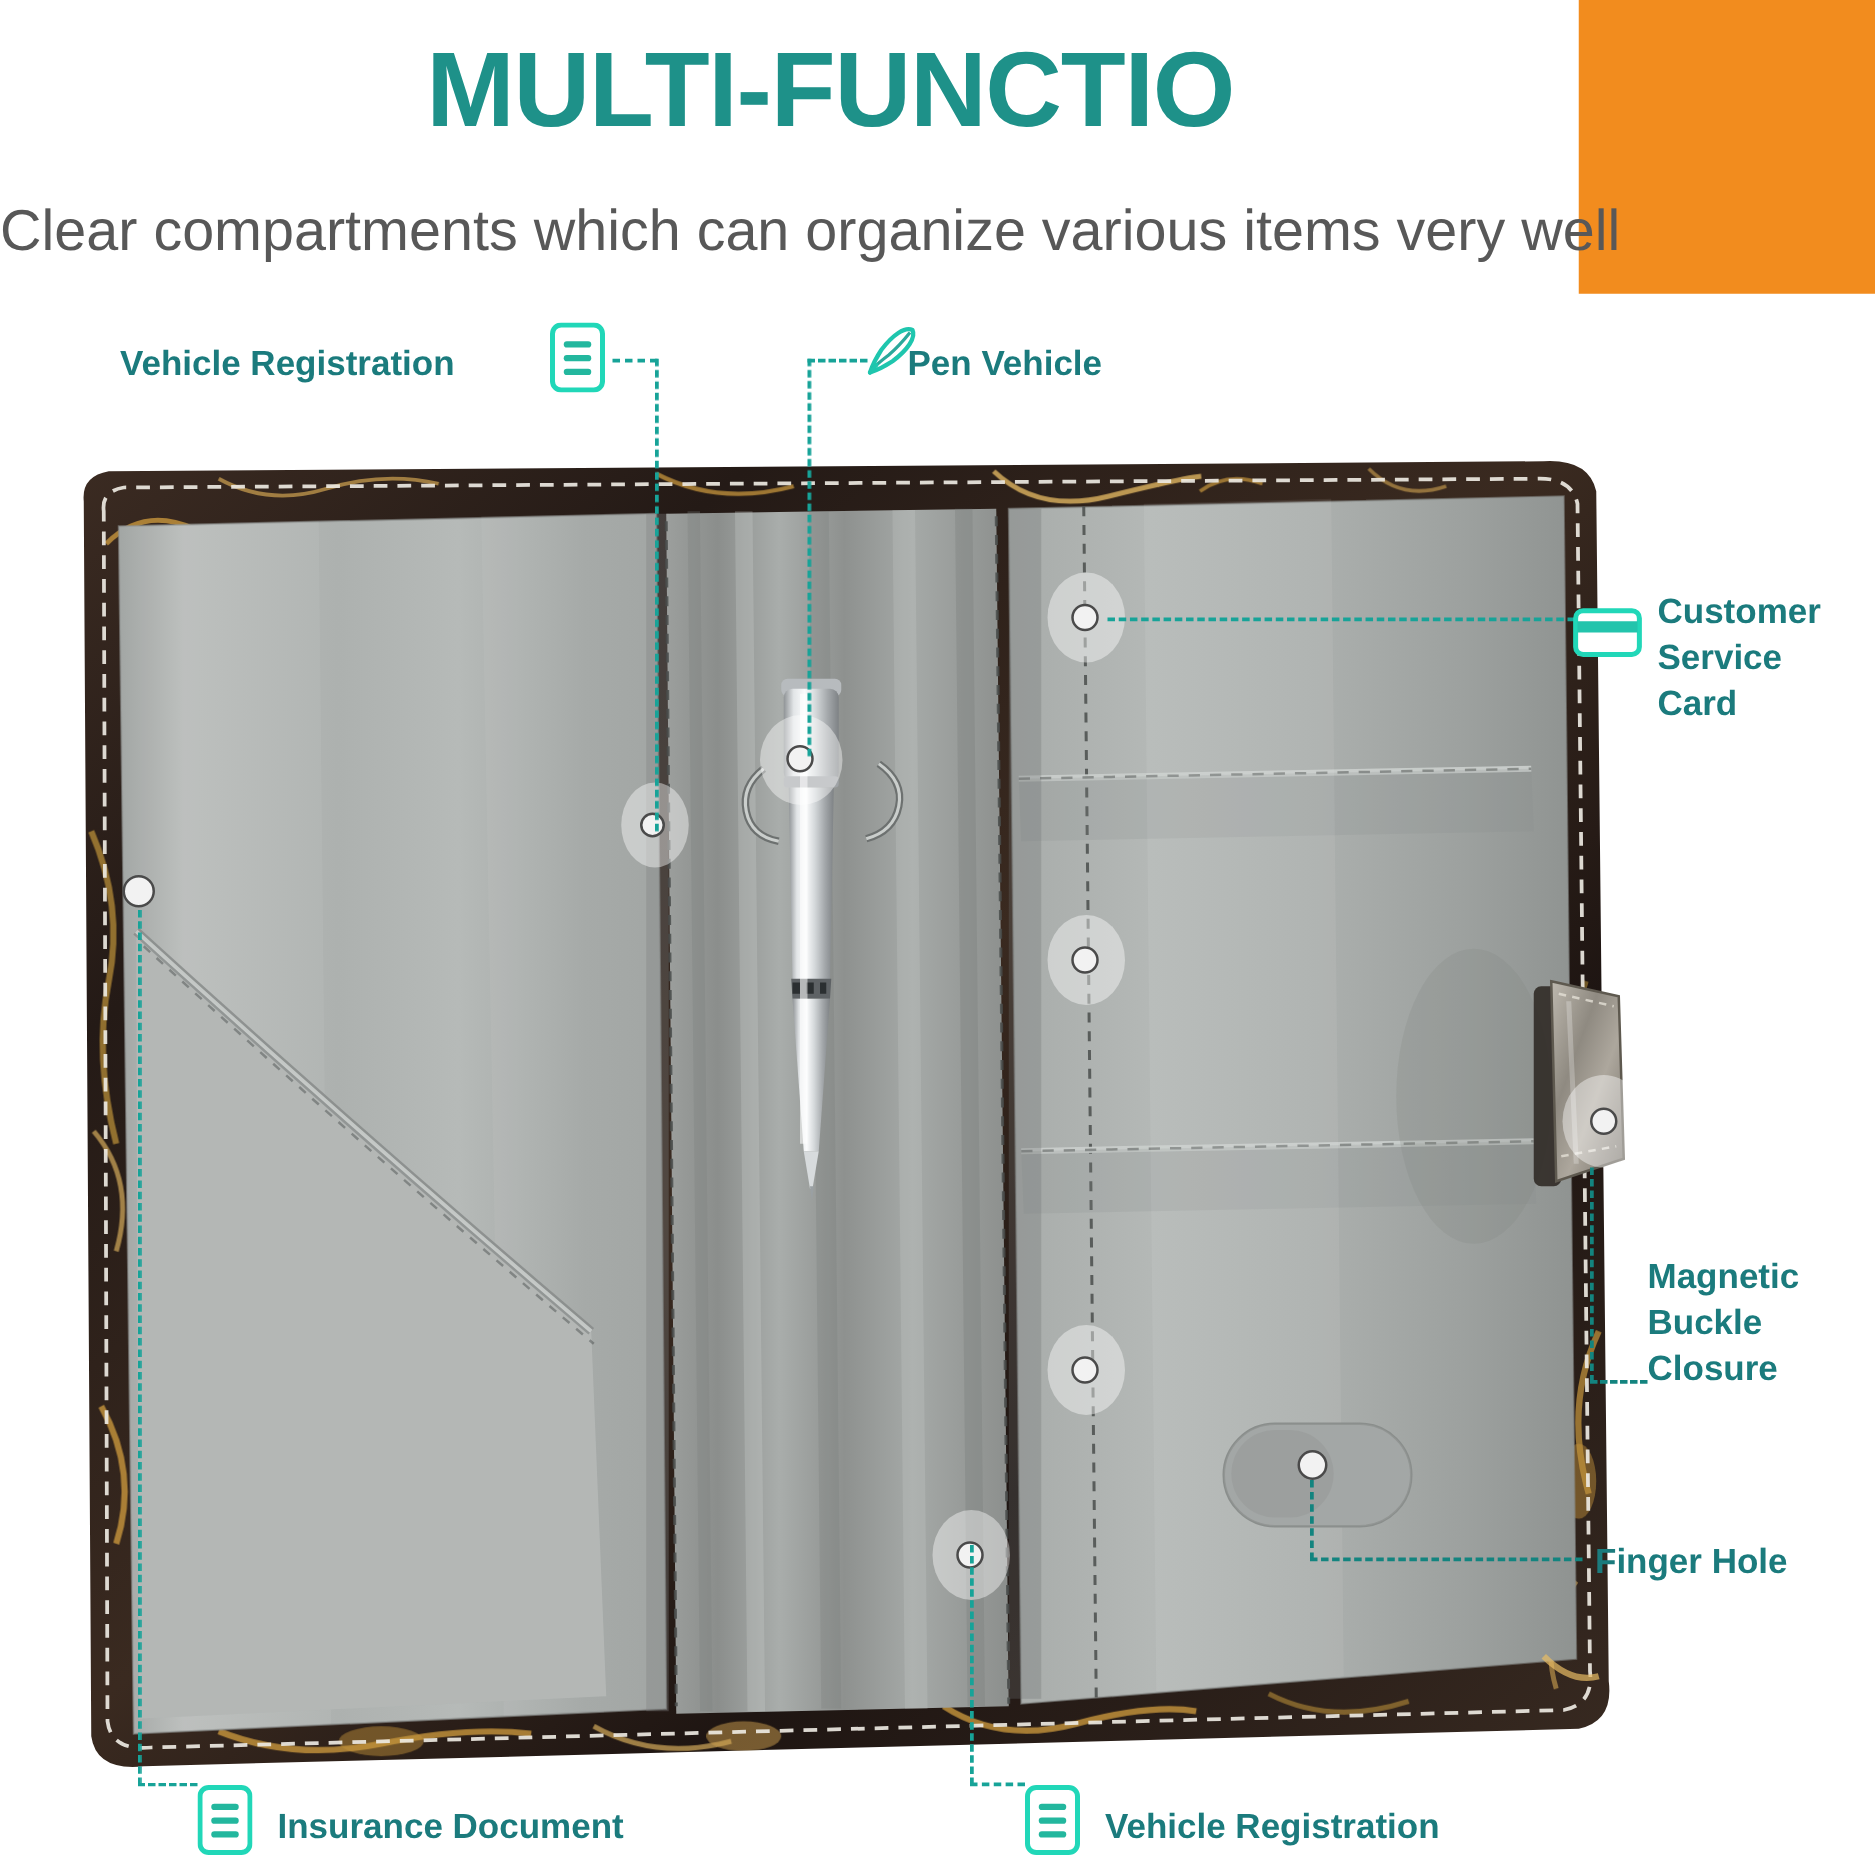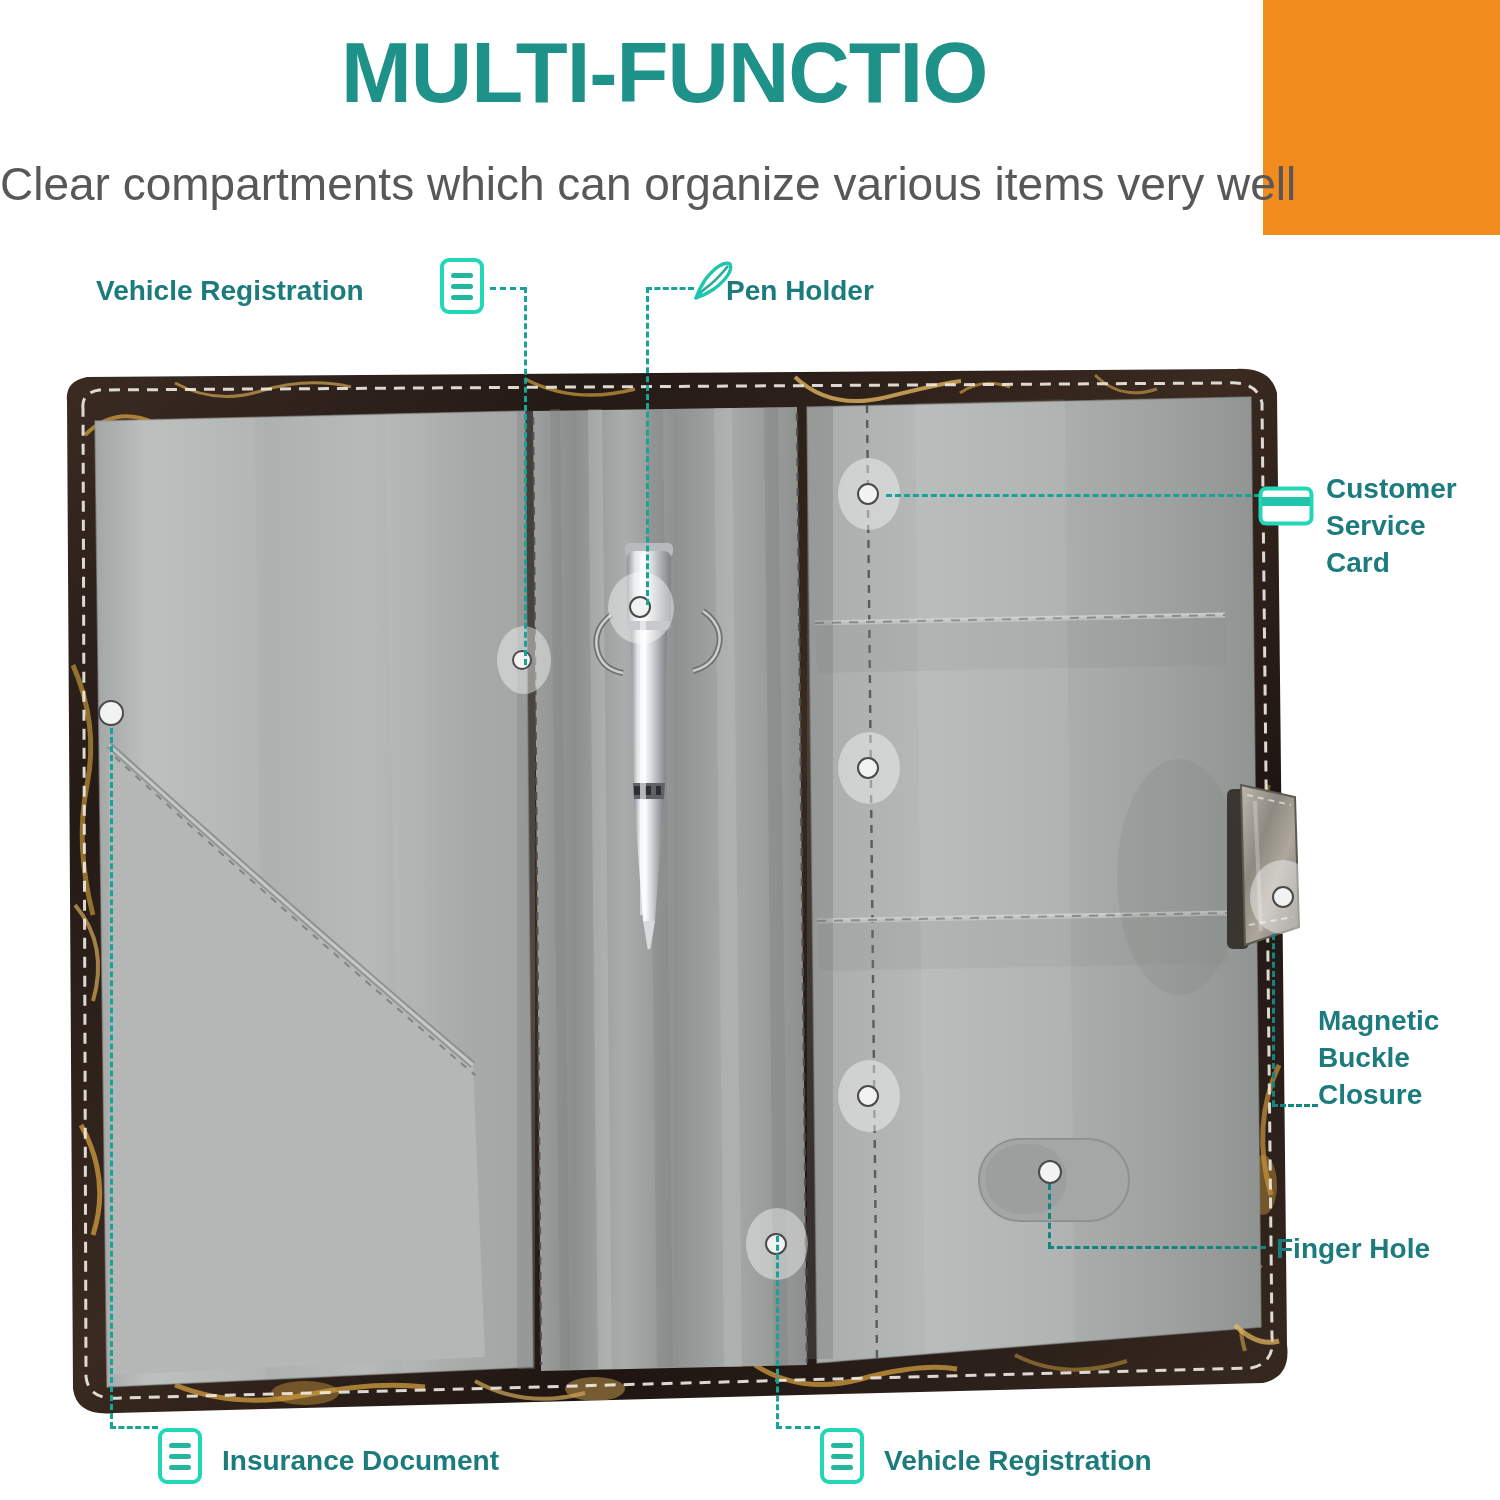--- a/index.html
+++ b/index.html
@@ -333,21 +333,21 @@
 <div class="dash-v" style="left:524px;top:287px;height:378px;"></div>
 
 <span class="ic pen-ic" style="left:690px;top:258px;">
   <svg viewBox="0 0 48 48" width="48" height="48">
     <path d="M40 6 C34 3 24 10 15 22 C11 28 8 34 6 40 C12 38 18 35 24 31 C36 22 43 12 40 6 Z" fill="none" stroke="#1FC6AE" stroke-width="3.4" stroke-linejoin="round"></path>
     <path d="M38 8 C34 13 28 20 21 26 C17 29 12 33 8 37" fill="none" stroke="#2BA89B" stroke-width="2.6"></path>
     <path d="M6 40 L11 34" stroke="#1FC6AE" stroke-width="3.4" stroke-linecap="round"></path>
   </svg>
 </span>
 
-<div class="lab" style="left:726px;top:272px;width:260px;text-align:left;">Pen Holder</div>
+<div class="lab" style="left:726px;top:272px;width:260px;text-align:left;">Pen Vehicle</div>
 
 <div class="dash-h" style="left:646px;top:287px;width:48px;"></div>
 <div class="dash-v" style="left:646px;top:287px;height:318px;"></div>
 
 <span class="ic card-ic" style="left:1258px;top:486px;">
   <svg viewBox="0 0 56 40" width="56" height="40">
     <rect x="2.5" y="2.5" width="51" height="35" rx="6" fill="#fff" stroke="#21D7B8" stroke-width="4"></rect>
     <rect x="4" y="11" width="48" height="9" fill="#23C4AC"></rect>
   </svg>
 </span>

